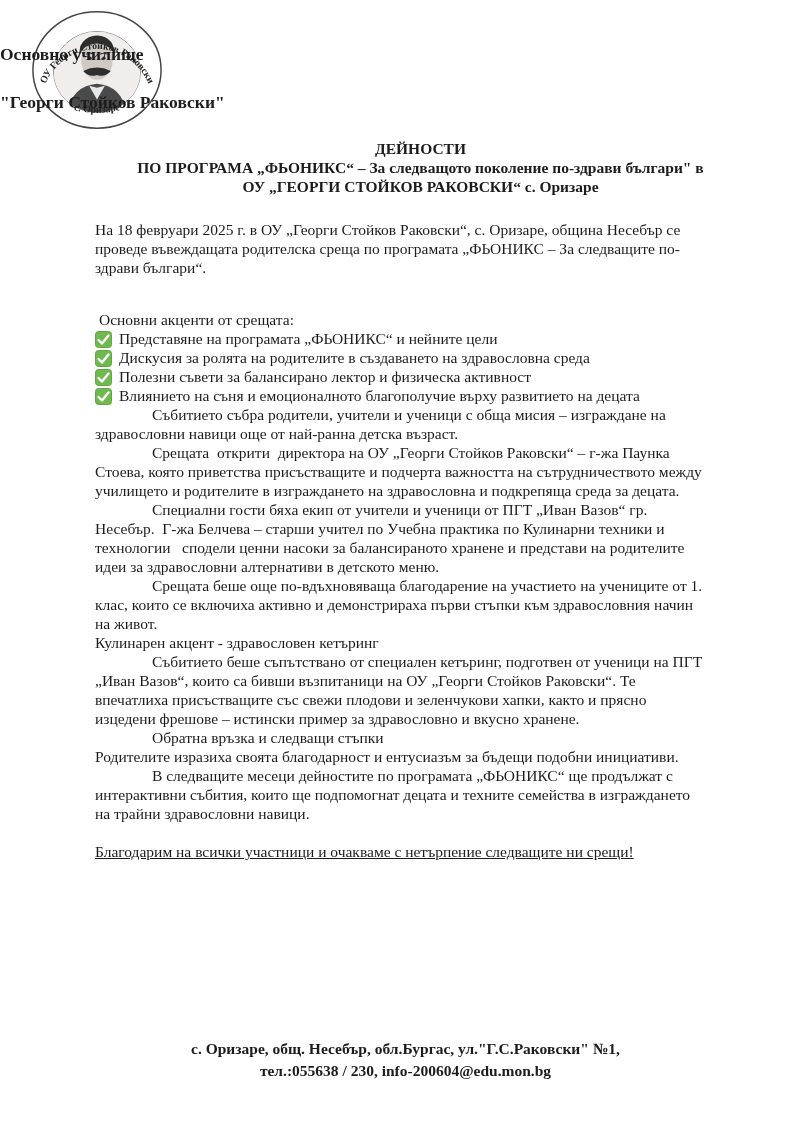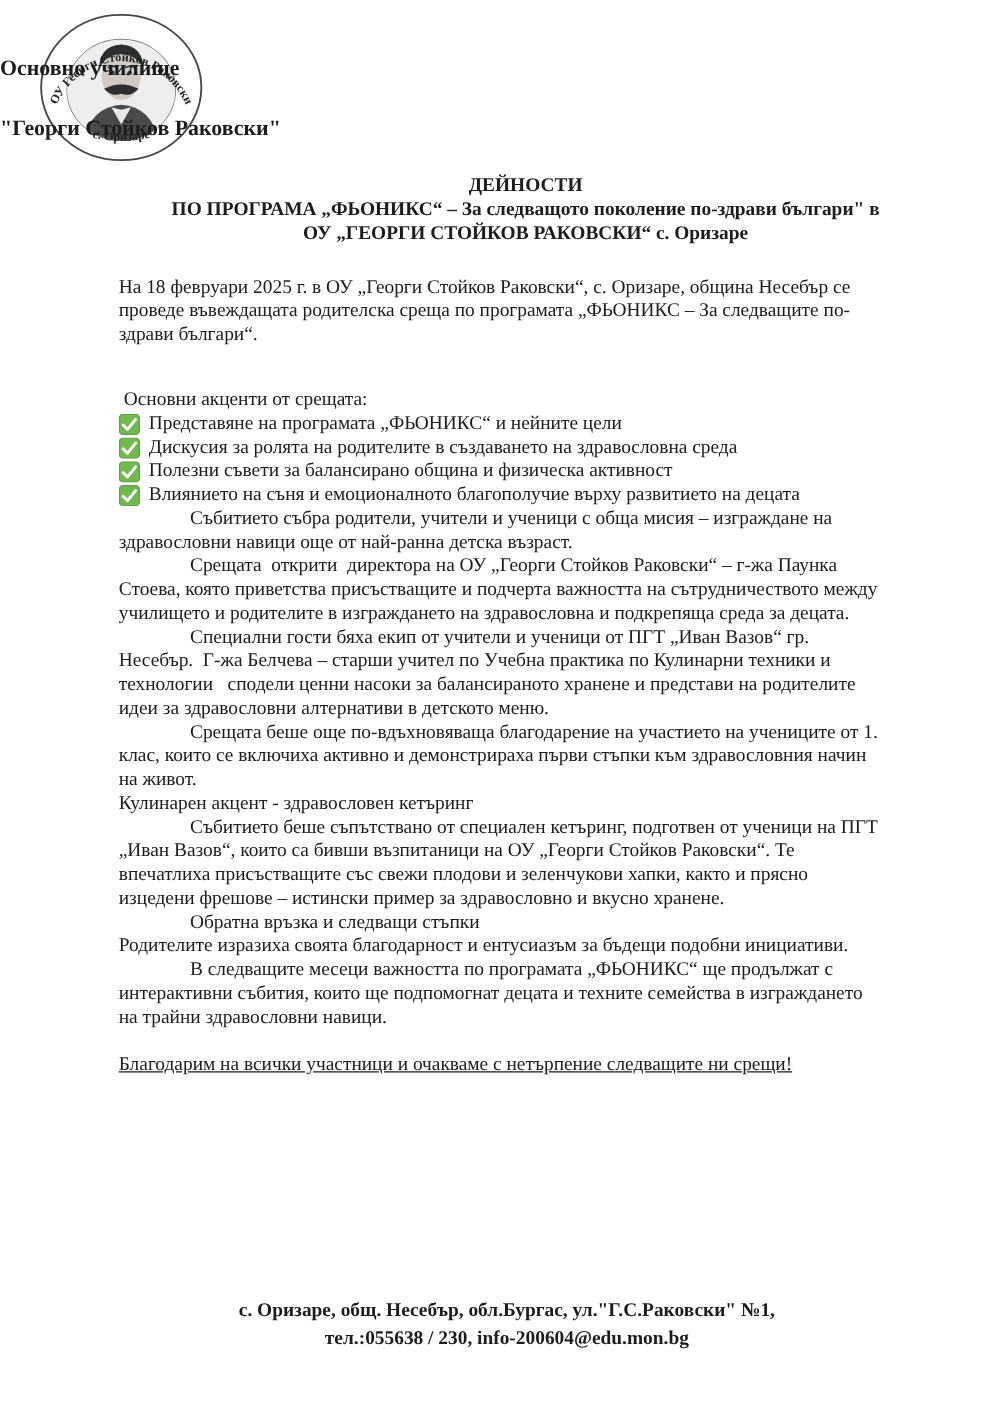--- a/index.html
+++ b/index.html
@@ -134,39 +134,39 @@
           <rect x="0.5" y="0.5" width="16" height="16" rx="3" fill="#6FB94E" stroke="#5ea743"></rect>
           <path d="M 3.5 9 L 7 12.5 L 13.5 4.5" stroke="#ffffff" stroke-width="2.4" fill="none" stroke-linecap="round" stroke-linejoin="round"></path>
         </svg>
       <span>Дискусия за ролята на родителите в създаването на здравословна среда</span>
     </div>
     <div class="bullet-row">
       <svg class="check" width="17" height="17" viewBox="0 0 17 17">
           <rect x="0.5" y="0.5" width="16" height="16" rx="3" fill="#6FB94E" stroke="#5ea743"></rect>
           <path d="M 3.5 9 L 7 12.5 L 13.5 4.5" stroke="#ffffff" stroke-width="2.4" fill="none" stroke-linecap="round" stroke-linejoin="round"></path>
         </svg>
-      <span>Полезни съвети за балансирано община и физическа активност</span>
+      <span>Полезни съвети за балансирано лектор и физическа активност</span>
     </div>
     <div class="bullet-row">
       <svg class="check" width="17" height="17" viewBox="0 0 17 17">
           <rect x="0.5" y="0.5" width="16" height="16" rx="3" fill="#6FB94E" stroke="#5ea743"></rect>
           <path d="M 3.5 9 L 7 12.5 L 13.5 4.5" stroke="#ffffff" stroke-width="2.4" fill="none" stroke-linecap="round" stroke-linejoin="round"></path>
         </svg>
       <span>Влиянието на съня и емоционалното благополучие върху развитието на децата</span>
     </div>
 
     <p class="indent">Събитието събра родители, учители и ученици с обща мисия – изграждане на здравословни навици още от най-ранна детска възраст.</p>
     <p class="indent">Срещата  открити  директора на ОУ „Георги Стойков Раковски“ – г-жа Паунка Стоева, която приветства присъстващите и подчерта важността на сътрудничеството между училището и родителите в изграждането на здравословна и подкрепяща среда за децата.</p>
     <p class="indent">Специални гости бяха екип от учители и ученици от ПГТ „Иван Вазов“ гр. Несебър.  Г-жа Белчева – старши учител по Учебна практика по Кулинарни техники и технологии   сподели ценни насоки за балансираното хранене и представи на родителите идеи за здравословни алтернативи в детското меню.</p>
     <p class="indent">Срещата беше още по-вдъхновяваща благодарение на участието на учениците от 1. клас, които се включиха активно и демонстрираха първи стъпки към здравословния начин на живот.</p>
     <p>Кулинарен акцент - здравословен кетъринг</p>
     <p class="indent">Събитието беше съпътствано от специален кетъринг, подготвен от ученици на ПГТ „Иван Вазов“, които са бивши възпитаници на ОУ „Георги Стойков Раковски“. Те впечатлиха присъстващите със свежи плодови и зеленчукови хапки, както и прясно изцедени фрешове – истински пример за здравословно и вкусно хранене.</p>
     <p class="indent">Обратна връзка и следващи стъпки</p>
     <p>Родителите изразиха своята благодарност и ентусиазъм за бъдещи подобни инициативи.</p>
-    <p class="indent">В следващите месеци важността по програмата „ФЬОНИКС“ ще продължат с интерактивни събития, които ще подпомогнат децата и техните семейства в изграждането на трайни здравословни навици.</p>
+    <p class="indent">В следващите месеци дейностите по програмата „ФЬОНИКС“ ще продължат с интерактивни събития, които ще подпомогнат децата и техните семейства в изграждането на трайни здравословни навици.</p>
 
     <p class="closing">Благодарим на всички участници и очакваме с нетърпение следващите ни срещи!</p>
   </div>
 
   <div class="footer">
     <div>с. Оризаре, общ. Несебър, обл.Бургас, ул."Г.С.Раковски" №1,</div>
     <div>тел.:055638 / 230, info-200604@edu.mon.bg</div>
   </div>
 
 </div>

